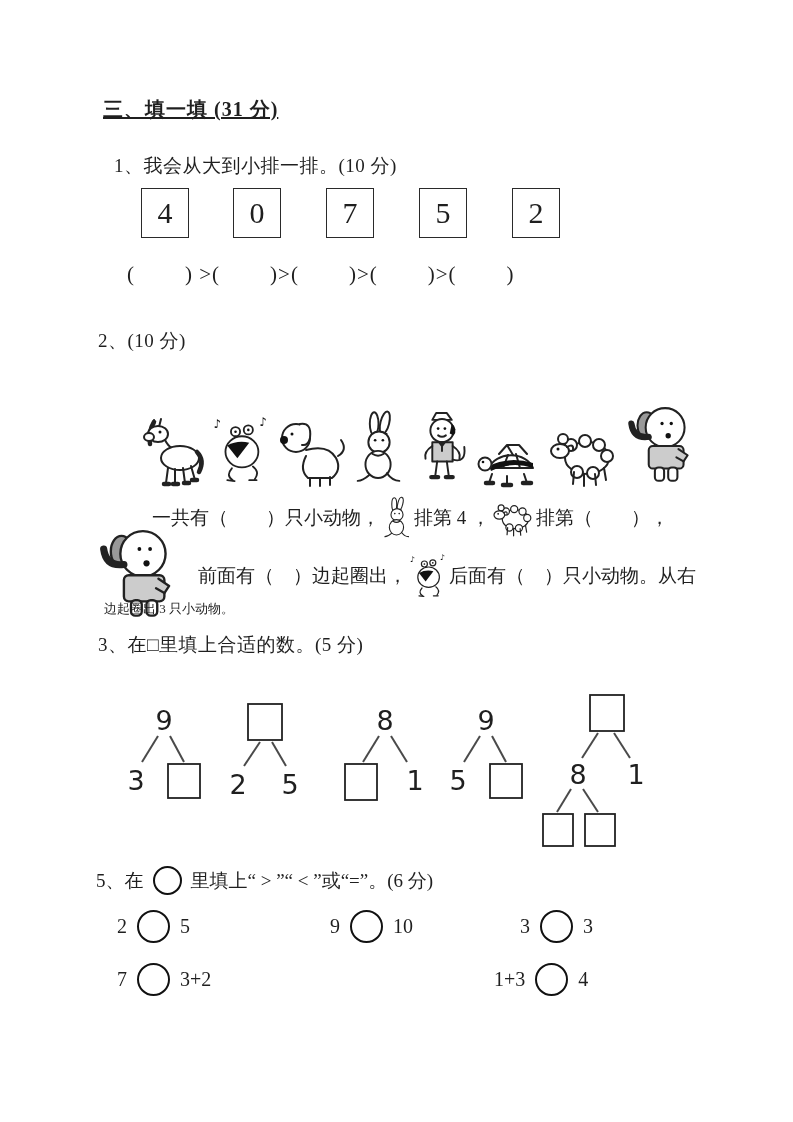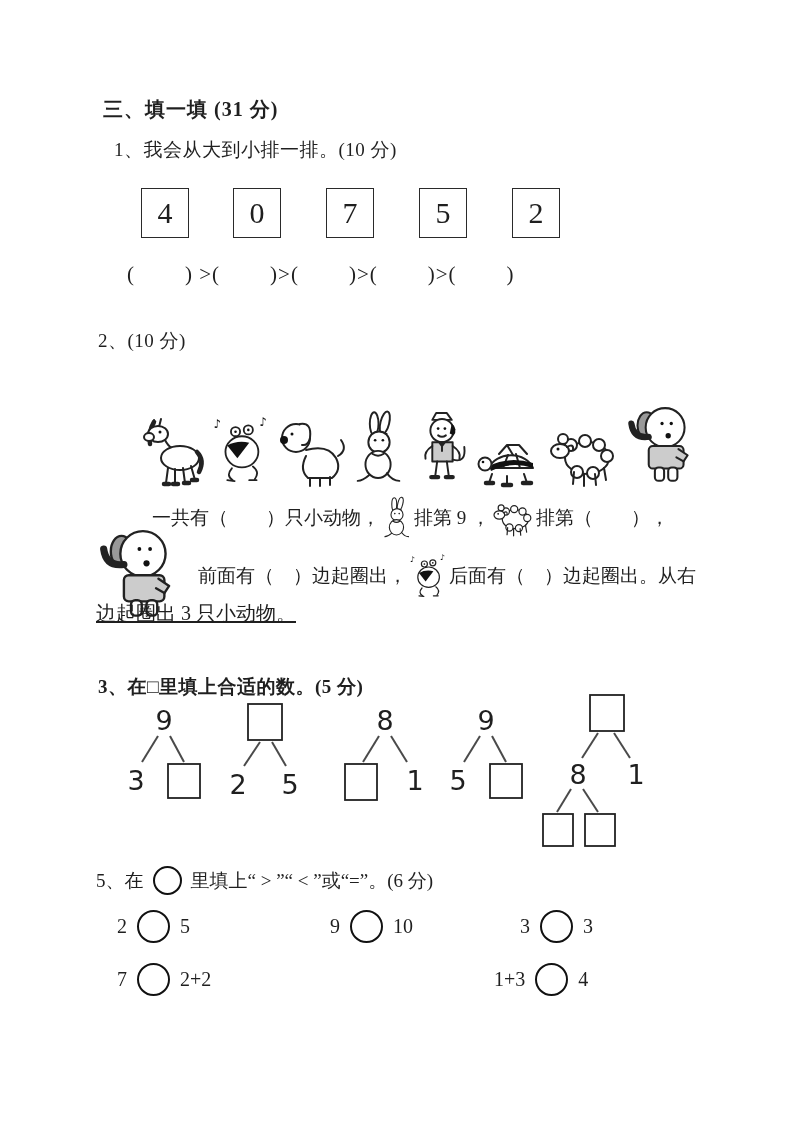--- a/index.html
+++ b/index.html
@@ -2,38 +2,38 @@
 <html><head>
 <meta charset="utf-8">
 <style>
   html,body{margin:0;padding:0;background:#fff;}
   .page{
     position:relative;width:793px;height:1122px;background:#ffffff;
     font-family:"Liberation Serif","DejaVu Serif",serif;color:#1f1f1f;
     overflow:hidden;margin:0 auto;
   }
   .abs{position:absolute;}
-  .sec-title{left:103px;top:96px;font-size:20px;font-weight:bold;letter-spacing:1px;}
+  .sec-title{left:103px;top:96px;font-size:20px;font-weight:bold;letter-spacing:1px;text-decoration:underline;}
   .q-label{font-size:19px;letter-spacing:.5px;}
-  .q1-label{left:114px;top:137px;}
+  .q1-label{left:114px;top:153px;}
   .numbox{
     width:46px;height:48px;border:1.6px solid #2a2a2a;background:#fff;
     display:flex;align-items:center;justify-content:center;
     font-size:30px;top:188px;
   }
   .nb0{left:141px}.nb1{left:233px}.nb2{left:326px}.nb3{left:419px}.nb4{left:512px}
   .ansline{left:127px;top:262px;font-size:21px;white-space:pre;letter-spacing:1px;}
   .q2-label{left:98px;top:328px;}
   .animals-row{left:136px;top:402px;display:flex;align-items:flex-end;gap:1px;}
   .txtline{display:flex;align-items:center;font-size:19px;white-space:pre;}
   .q2-line1{left:152px;top:496px;}
   .q2-line2{left:198px;top:552px;}
-  .q2-line3{left:96px;top:600px;font-size:20px;white-space:pre;text-decoration:underline;}
+  .q2-line3{left:104px;top:600px;font-size:13px;white-space:pre;}
   .eleph-lg{left:80px;top:524px;}
-  .q3-label{left:98px;top:674px;font-weight:bold;}
+  .q3-label{left:98px;top:632px;}
   .bond{position:absolute;}
   .b0{left:116px;top:700px}.b1{left:216px;top:700px}.b2{left:333px;top:700px}
   .b3{left:438px;top:700px}.b4{left:538px;top:692px}
   .bond text{
     font-family:"DejaVu Sans",sans-serif;font-size:27px;font-weight:500;
     fill:#1f1f1f;text-anchor:middle;
   }
   .bond line{stroke:#4a4a4a;stroke-width:2;}
   .bond rect{fill:none;stroke:#222;stroke-width:1.8;}
   .q5-label{left:96px;top:866px;display:flex;align-items:center;font-size:19px;white-space:pre;text-align:center;}
@@ -201,35 +201,35 @@
       </svg>
     <svg class="animal" width="78" height="86">
         <use href="#sym-elephant"></use>
       </svg>
   </div>
   <div class="abs txtline q2-line1">
     <span>一共有（　　）只小动物，</span>
     <svg class="animal" width="34" height="44">
         <use href="#sym-rabbit"></use>
       </svg>
-    <span>排第 9 ，</span>
+    <span>排第 4 ，</span>
     <svg class="animal" width="46" height="38">
         <use href="#sym-sheep"></use>
       </svg>
     <span>排第（　　），</span>
   </div>
   <svg class="abs animal eleph-lg" width="114" height="100">
       <use href="#sym-elephant"></use>
     </svg>
   <div class="abs txtline q2-line2">
     <span>前面有（　）边起圈出，</span>
     <svg class="animal" width="42" height="48">
         <use href="#sym-frog"></use>
       </svg>
-    <span>后面有（　）边起圈出。从右</span>
+    <span>后面有（　）只小动物。从右</span>
   </div>
   <div class="abs q2-line3">边起圈出 3 只小动物。</div>
 
   <div class="abs q-label q3-label">3、在□里填上合适的数。(5 分)</div>
 
   <svg class="bond b0" width="100" height="112">
     <text x="48" y="30">9</text>
     <line x1="42" y1="36" x2="26" y2="62"></line>
       <line x1="54" y1="36" x2="68" y2="62"></line>
     <text x="20" y="90">3</text>
@@ -285,21 +285,21 @@
     <span>10</span>
   </div>
   <div class="abs comp c2">
     <span>3</span>
     <span class="circ"></span>
     <span>3</span>
   </div>
   <div class="abs comp c3">
     <span>7</span>
     <span class="circ"></span>
-    <span>2+2</span>
+    <span>3+2</span>
   </div>
   <div class="abs comp c5">
     <span>1+3</span>
     <span class="circ"></span>
     <span>4</span>
   </div>
 
 </div>
 
 </body></html>

